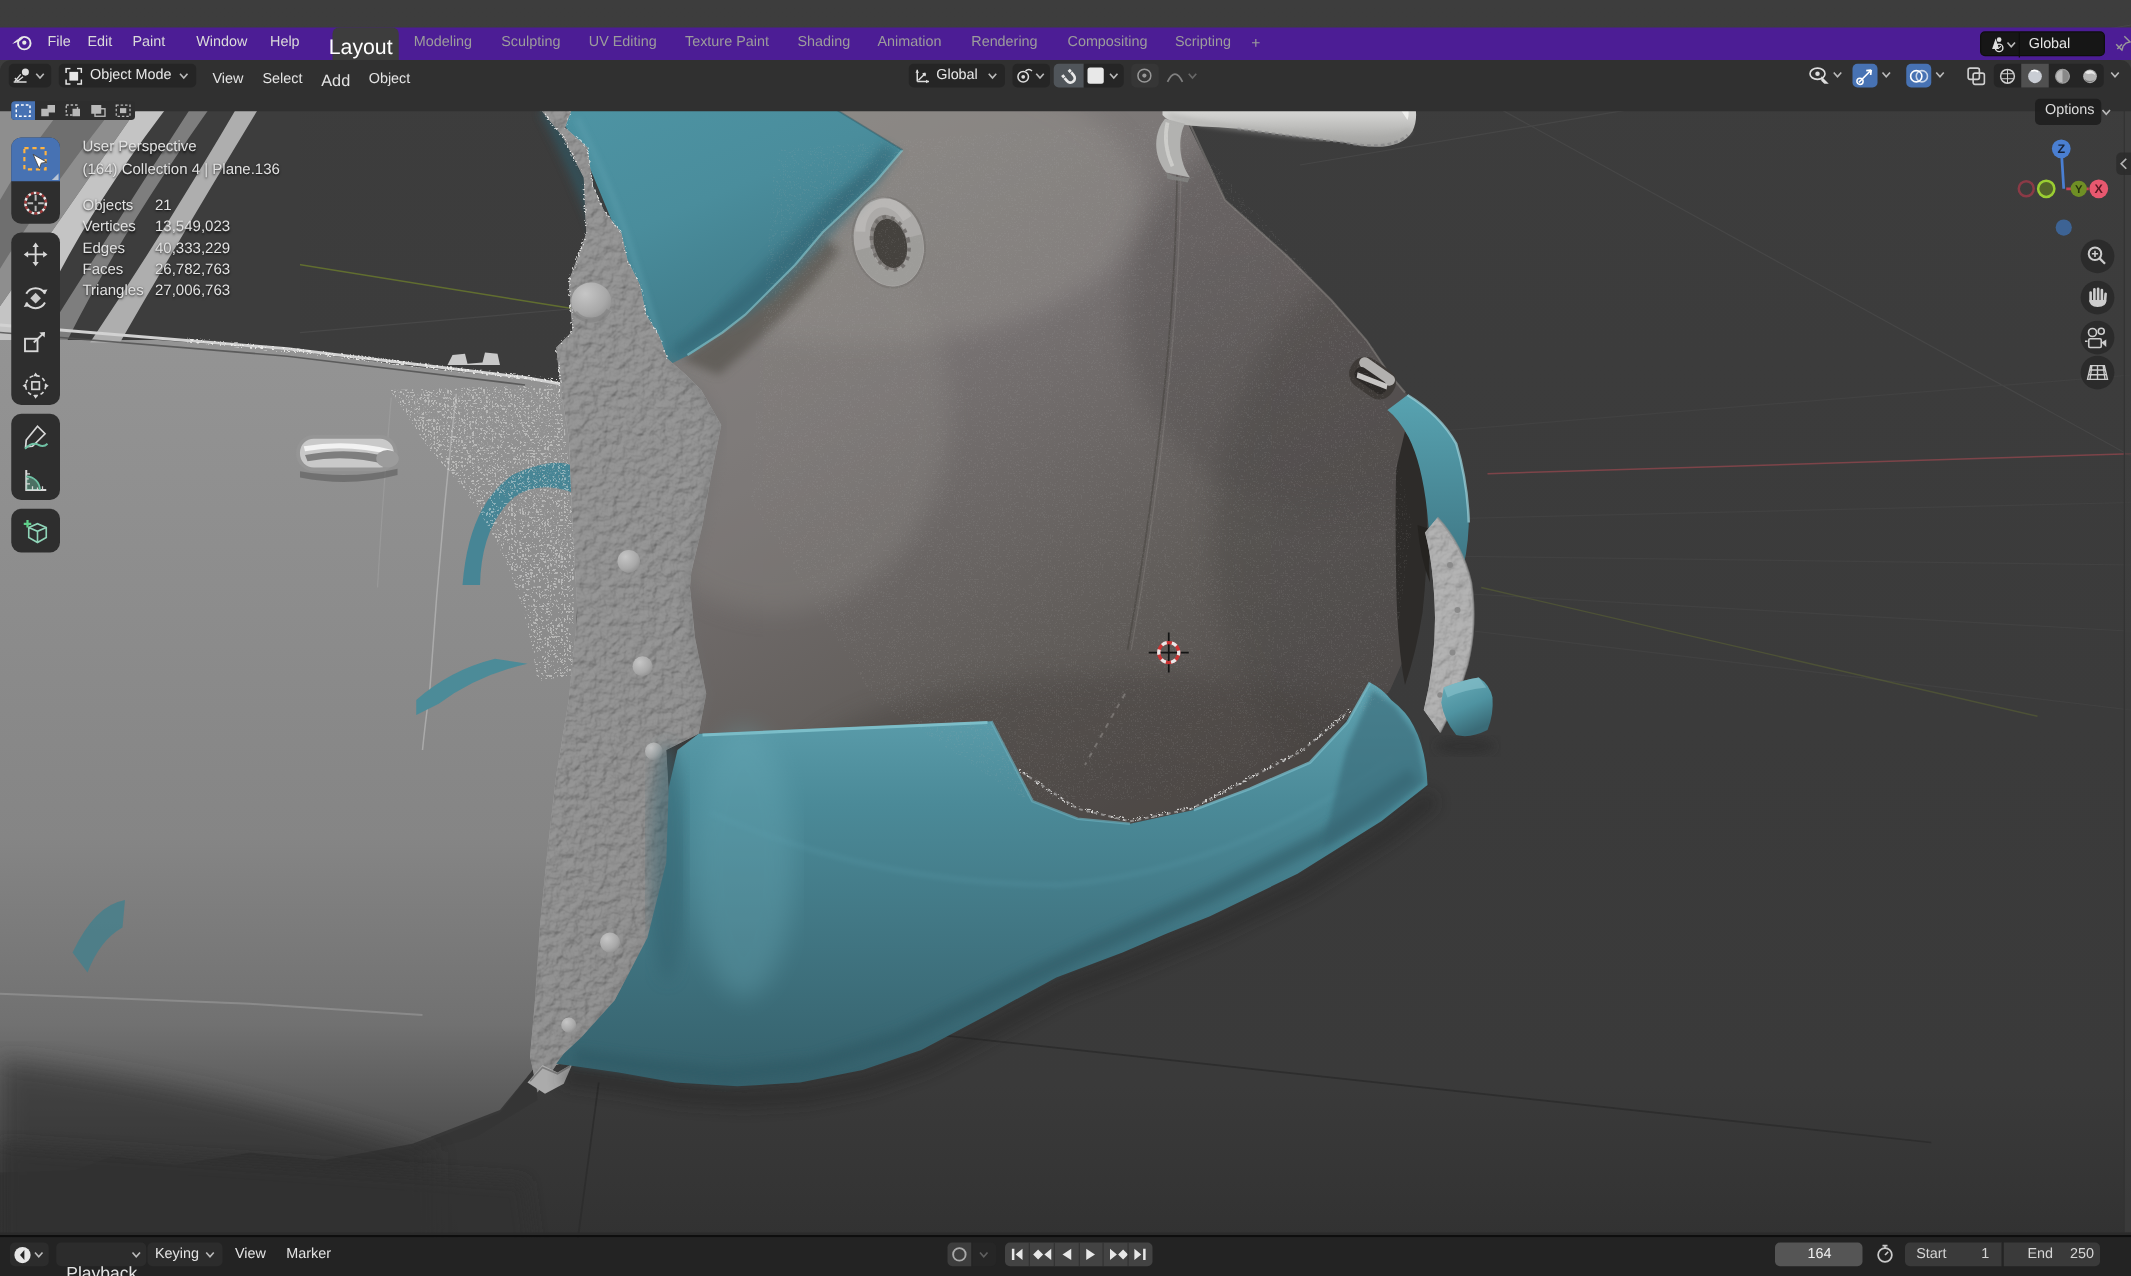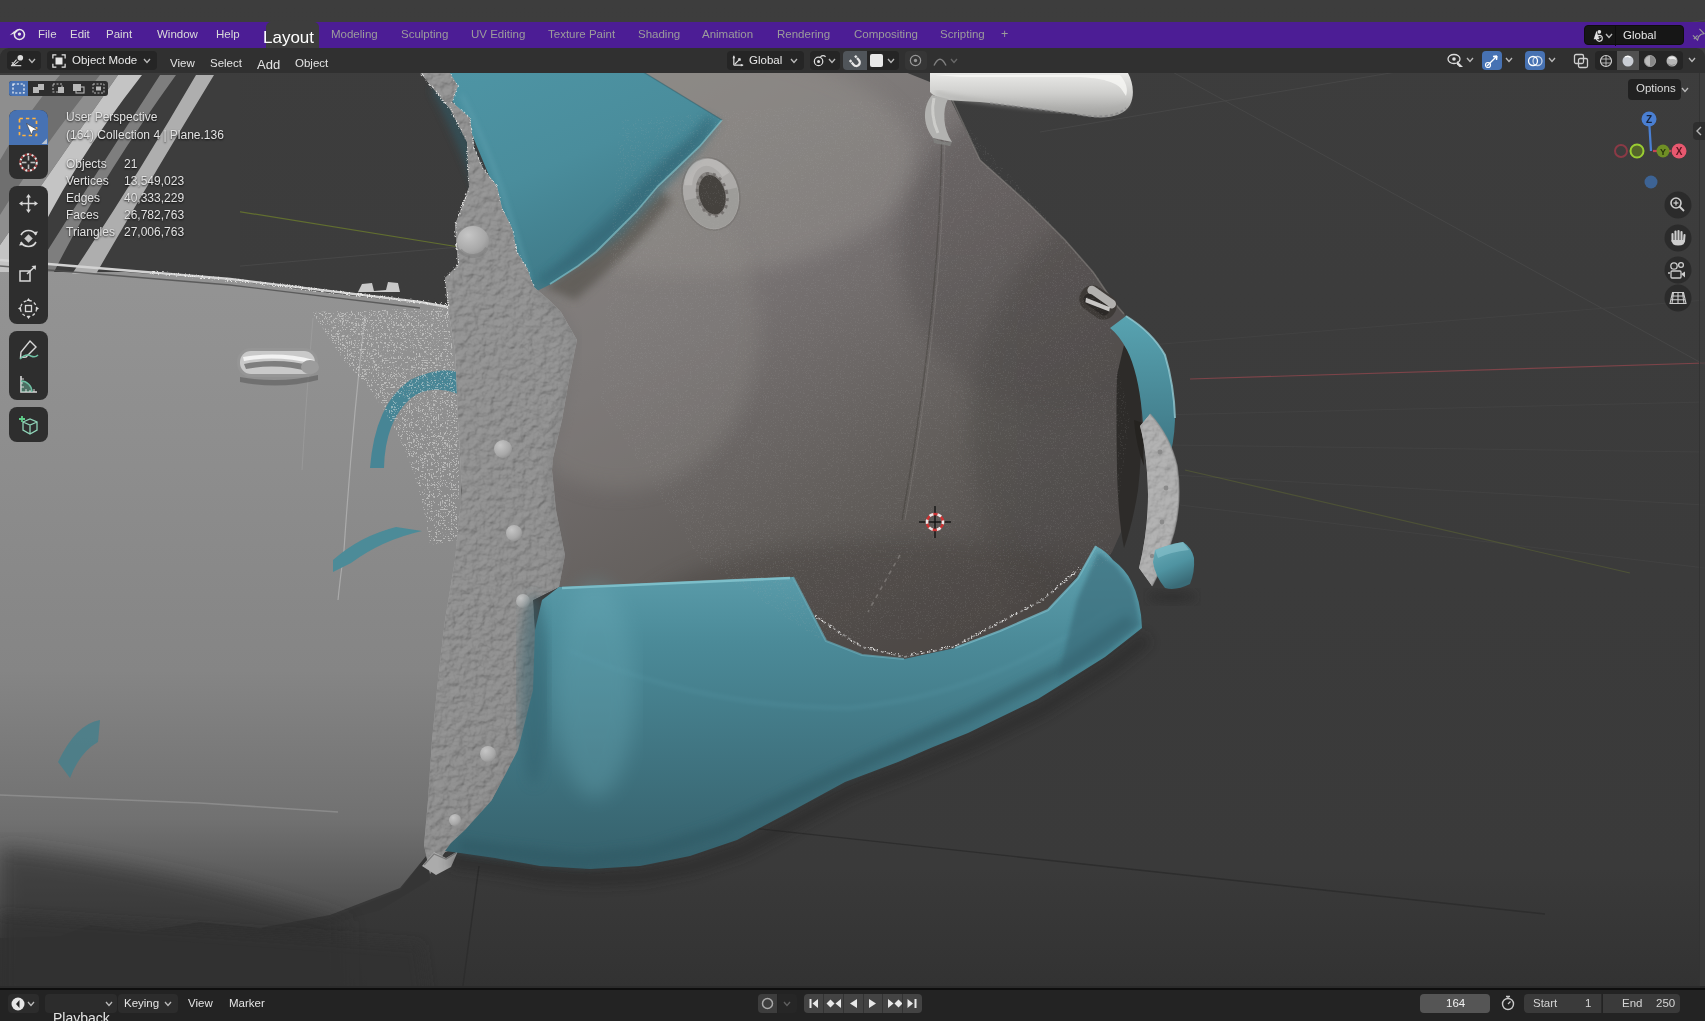--- a/index.html
+++ b/index.html
@@ -345,21 +345,21 @@
         </svg>
     <div class="abs" style="left:30px;top:0;width:1px;height:20px;background:#0e0e0e"></div>
     <span class="txt" style="left:38px;top:3px;font-size:11.5px;color:#e6e6e6">Global</span>
   </div>
   <svg class="abs" style="left:1692px;top:6px" width="13" height="13" viewBox="0 0 14 14">
     <path d="M8,1 L13,6 L9.5,7 L7,9.5 L6,13 L1,8" fill="none" stroke="#9a9a9a" stroke-width="1.2"></path>
     <line x1="6" y1="8" x2="2" y2="12" stroke="#9a9a9a" stroke-width="1.2"></line>
   </svg>
 </div>
 
-<div class="abs" style="left:0;top:48px;width:1705px;height:25px;background:#303030;border-radius:9px 9px 0 0">
+<div class="abs" style="left:0;top:48px;width:1705px;height:41px;background:#303030;border-radius:9px 9px 0 0">
 
   <div class="abs" style="left:7px;top:3px;width:34px;height:19px;background:#252525;border-radius:4px">
     <svg class="abs" style="left:3px;top:2px" width="15" height="15" viewBox="0 0 16 16">
       <circle cx="11" cy="5" r="3" fill="#ddd"></circle>
       <path d="M2,13 L7,7 M4,13 L9,9 M2,10 L5,13" stroke="#ddd" stroke-width="1.1" fill="none"></path>
       <line x1="1" y1="13.5" x2="12" y2="13.5" stroke="#ddd" stroke-width="1.2"></line>
     </svg>
     <svg class="abs" style="left:21px;top:7px" width="8" height="6" viewBox="0 0 8 6">
           <path d="M1,1 L4,4.5 L7,1" fill="none" stroke="#bbb" stroke-width="1.3"></path>
         </svg>

